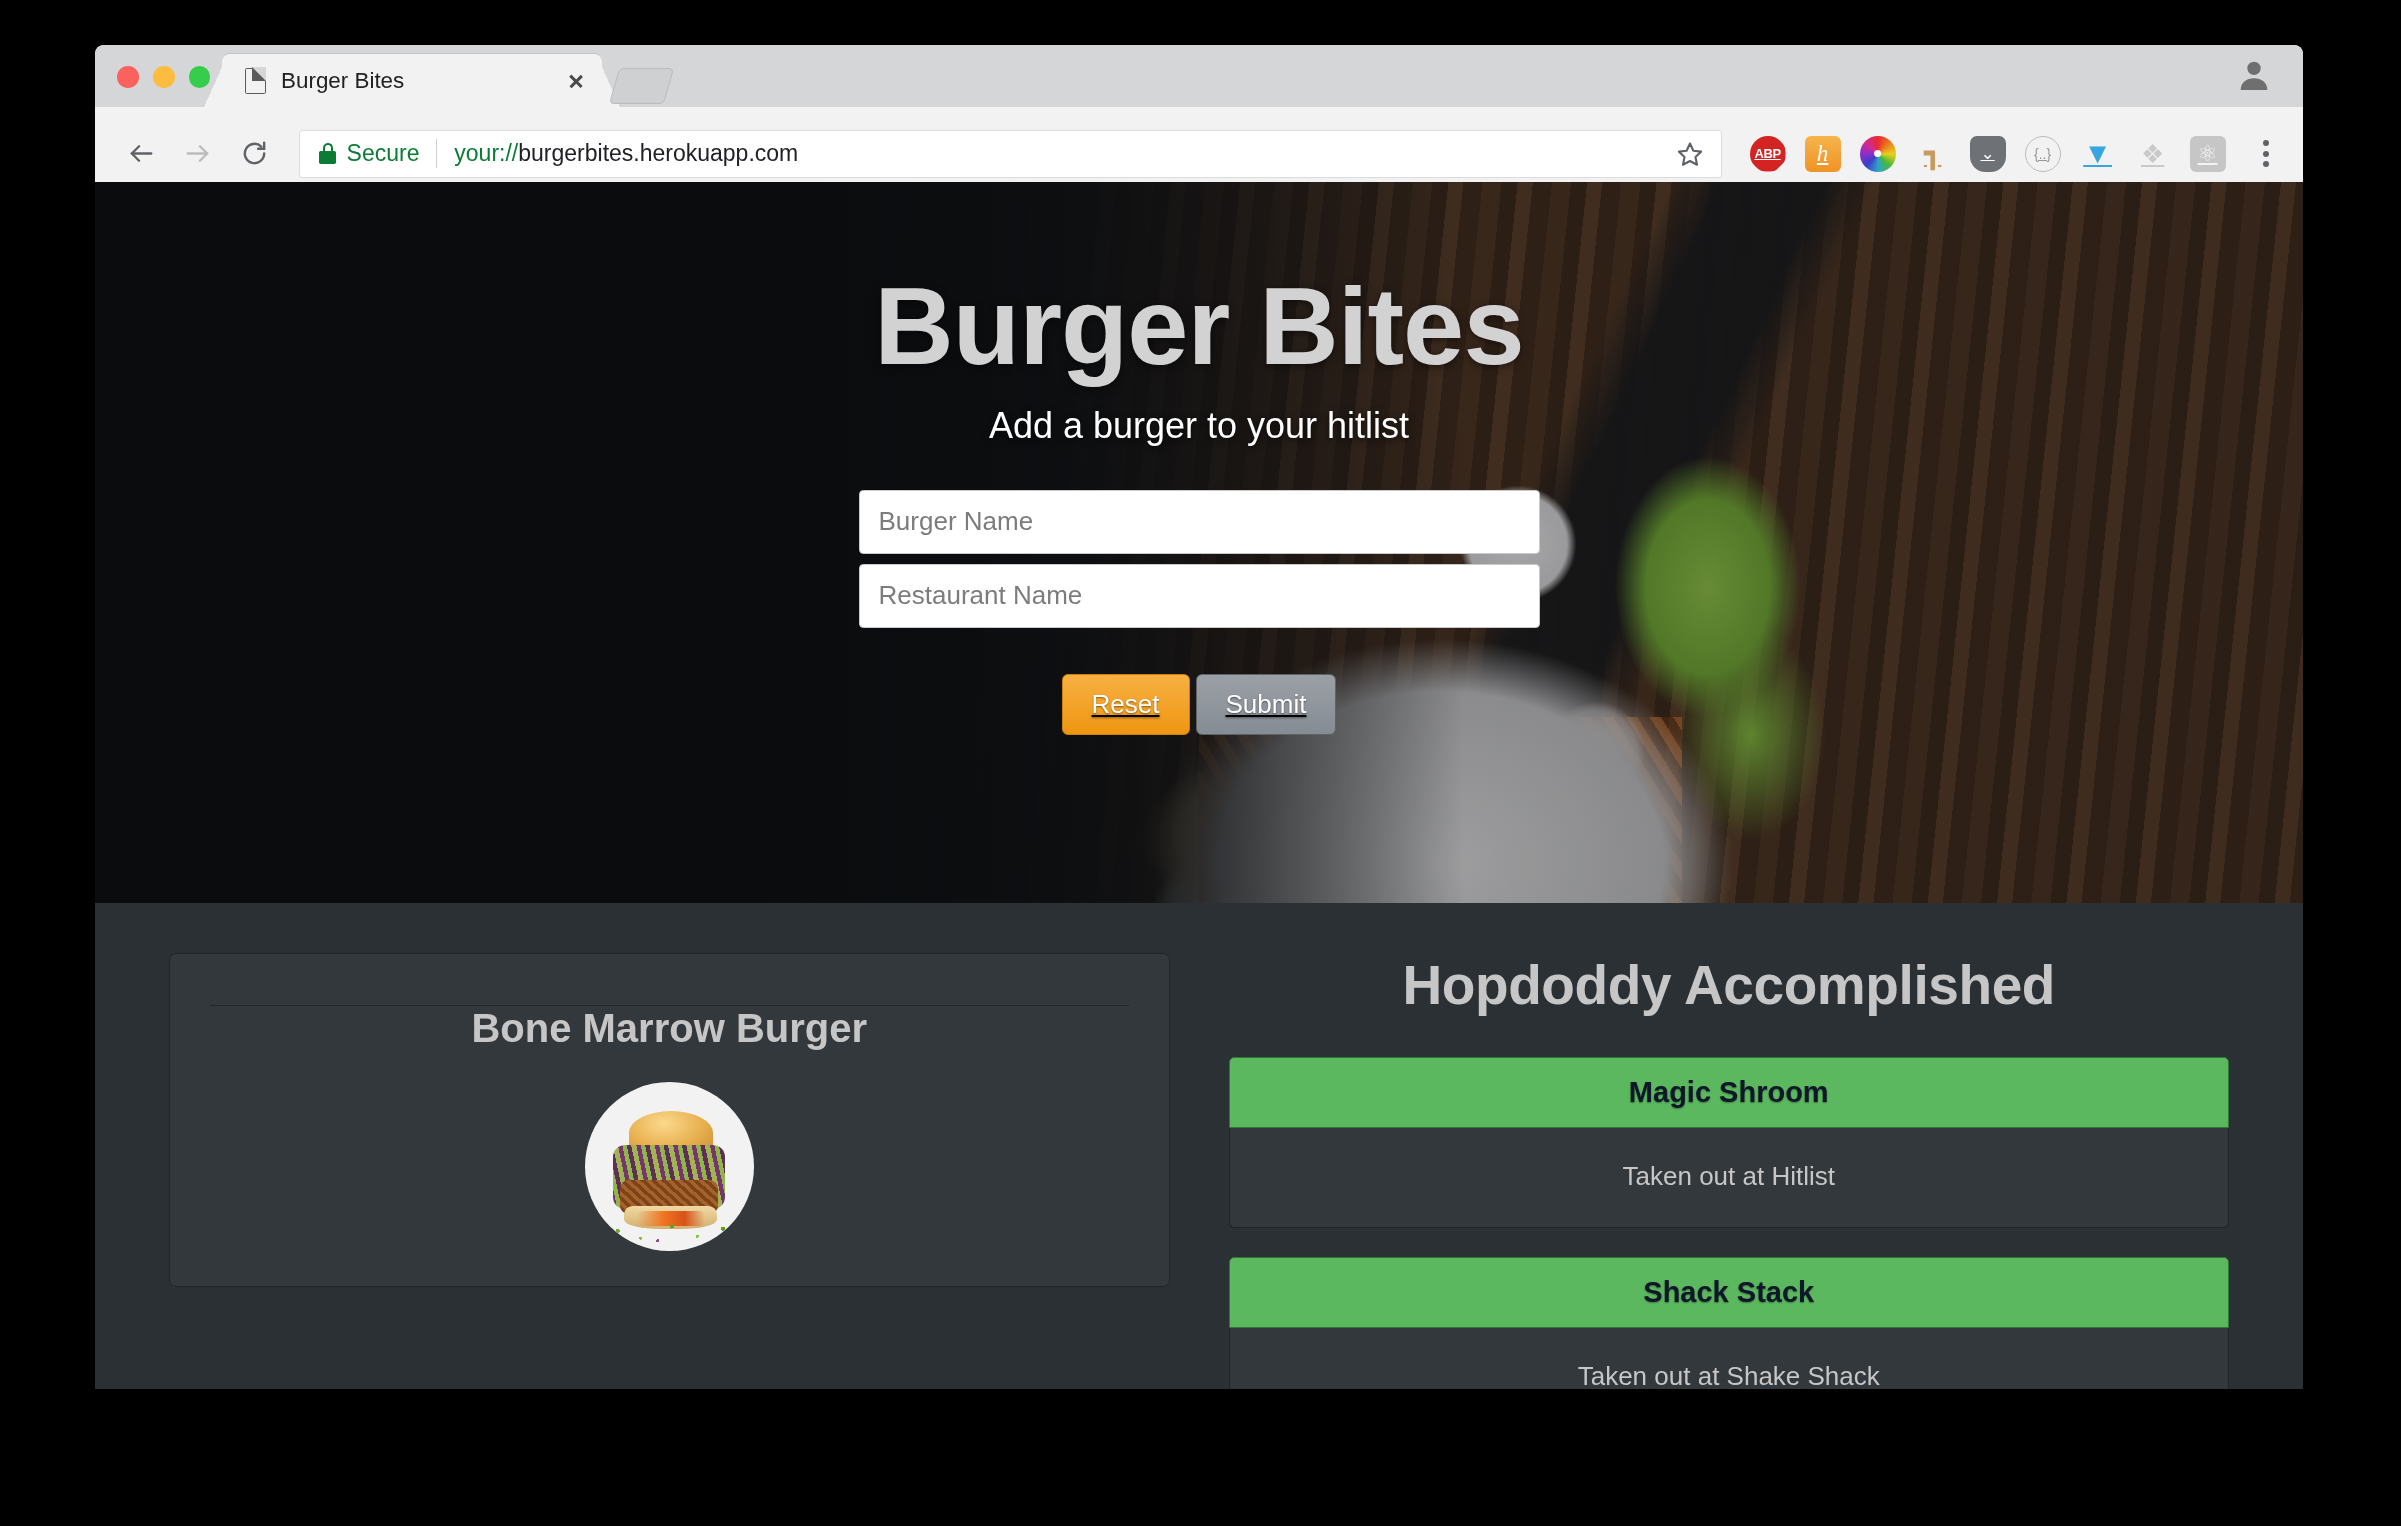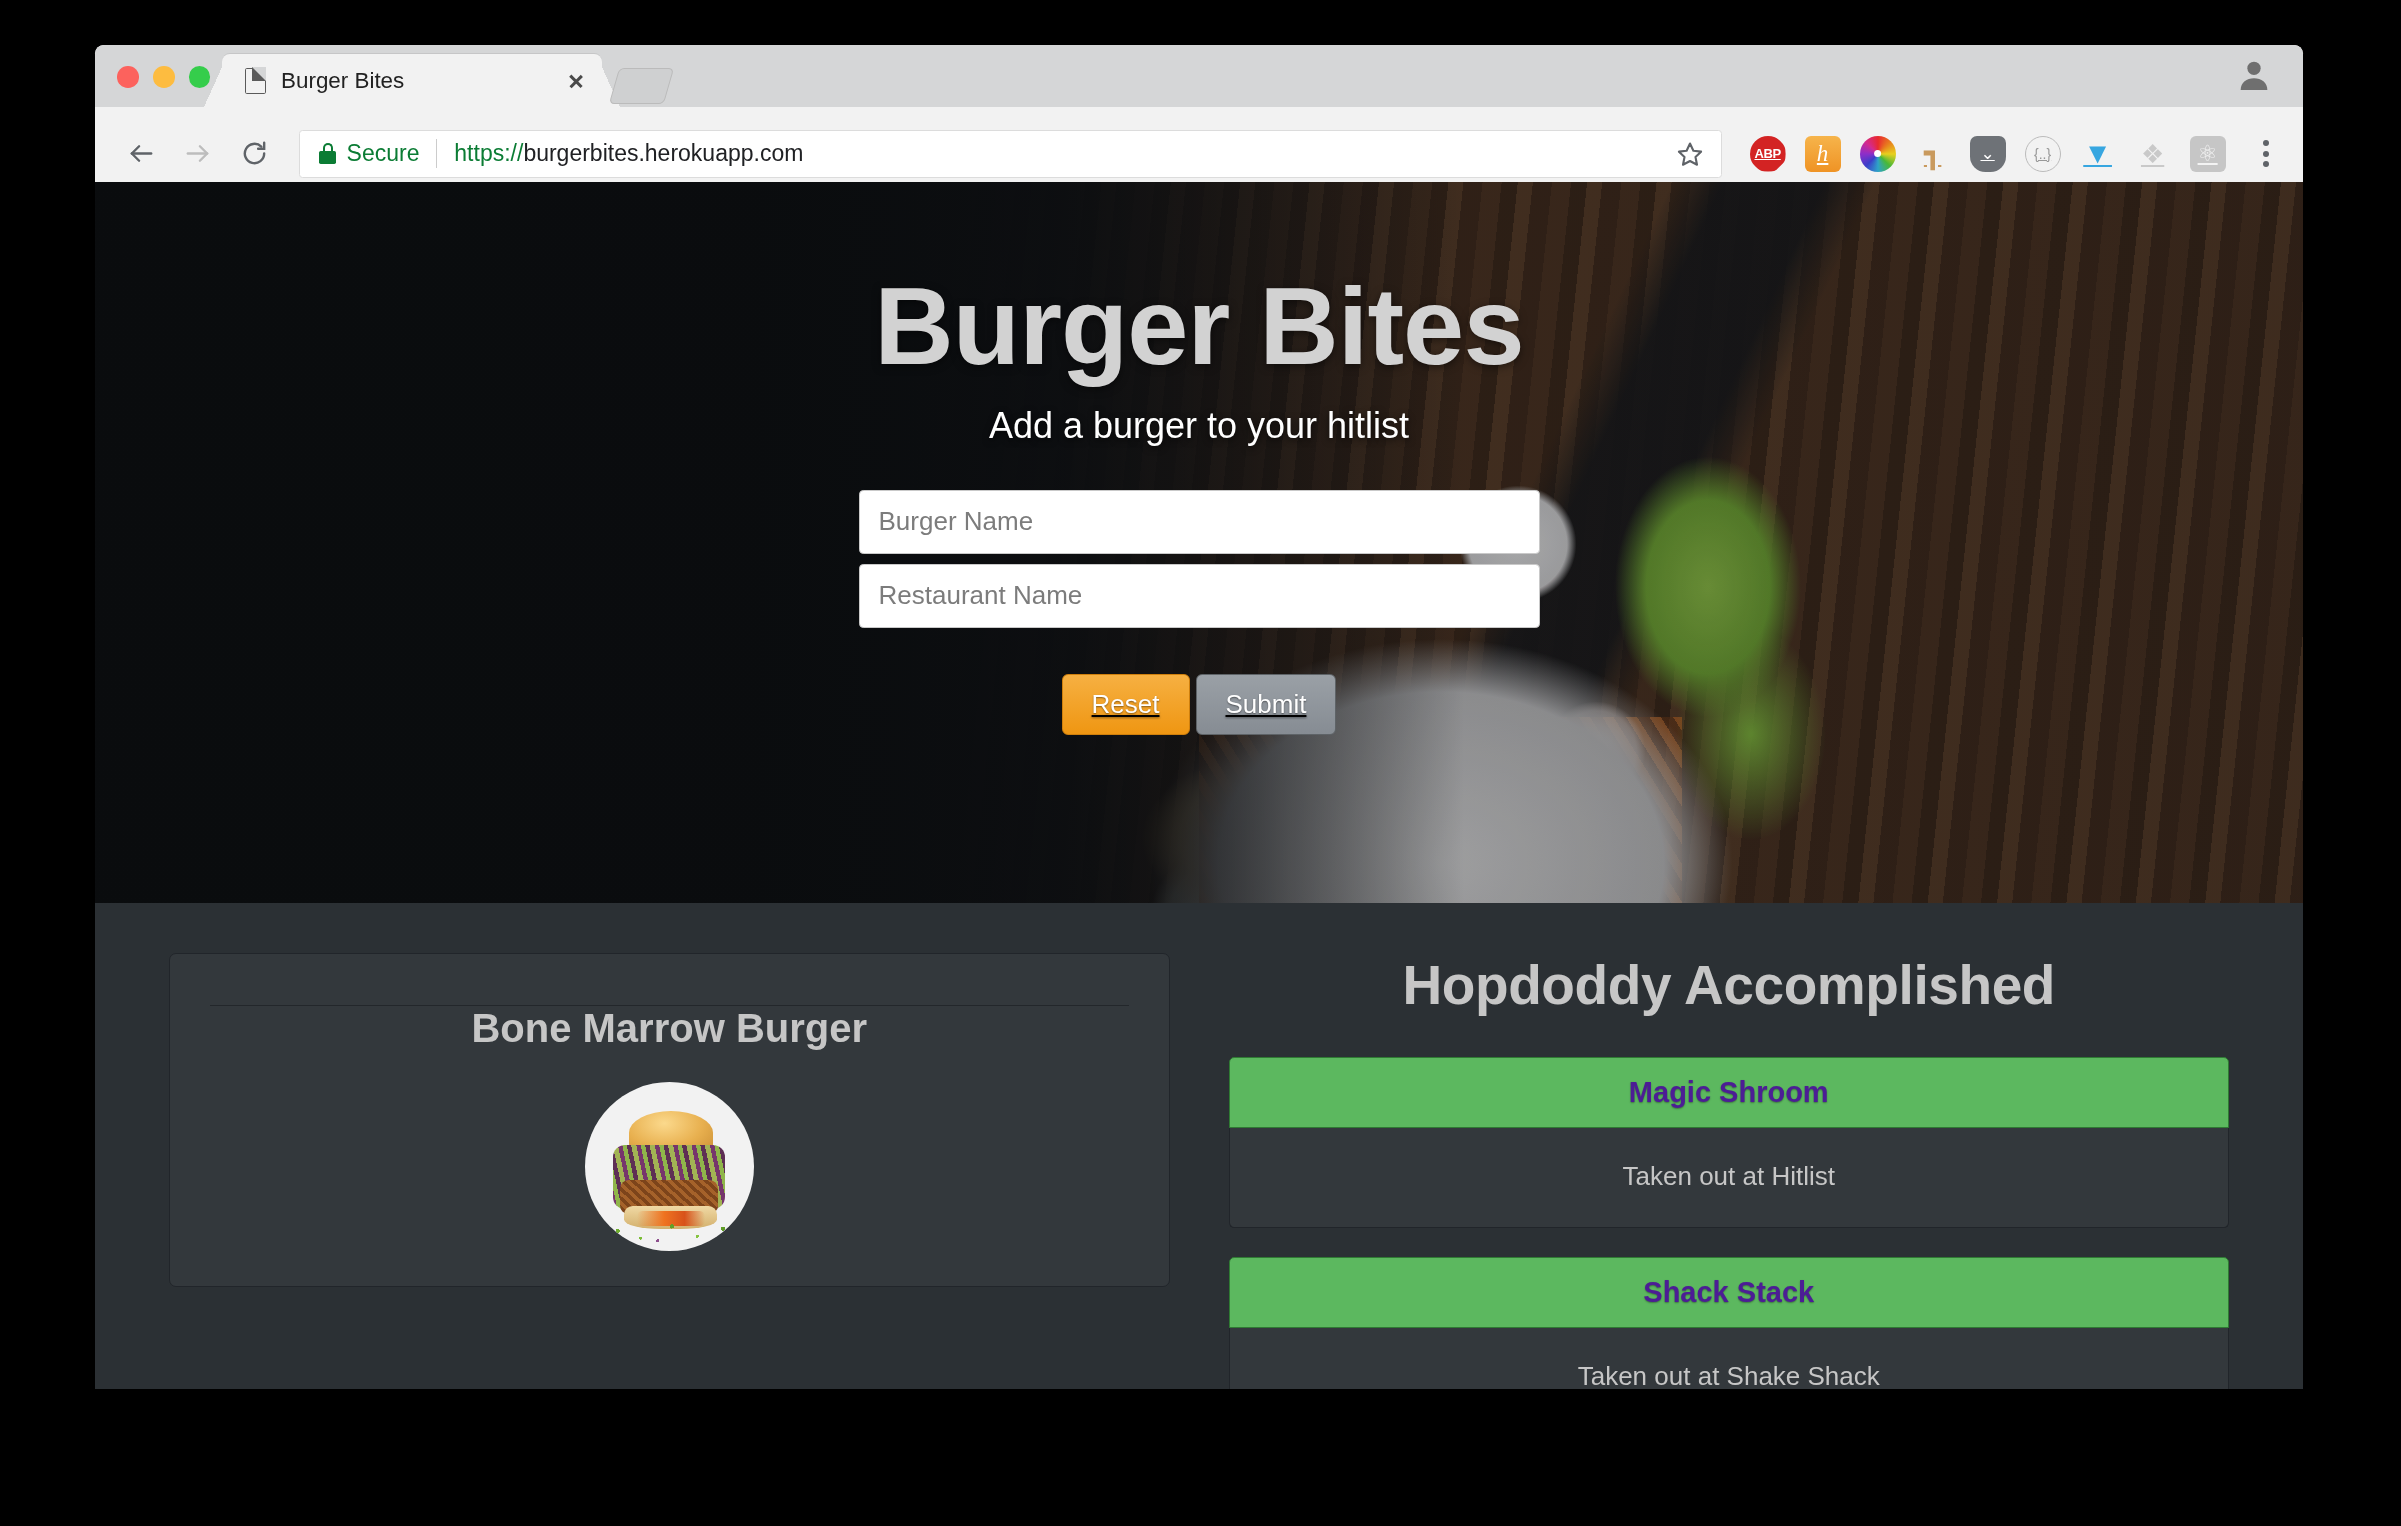--- a/index.html
+++ b/index.html
@@ -377,21 +377,21 @@
       radial-gradient(circle 2.6px at 42% 86%, #8e4f8e 0 60%, transparent 62%);
   }
 
   
   .done-card { margin-bottom: 29px; }
   .done-header {
     background: #5cb85f;
     border: 0.9px solid #2f7a33;
     border-radius: 5.2px 5.2px 0 0;
     text-align: center;
-    color: #4c1d95;
+    color: #0f172a;
     font-size: 29px;
     font-weight: bold;
     padding: 18px 14px;
     text-shadow: 0 0.9px 1.7px rgba(0,0,0,.35);
   }
   .done-body {
     background: #33383c;
     border: 0.9px solid #21252a;
     border-top: none;
     border-radius: 0 0 5.2px 5.2px;
@@ -449,21 +449,21 @@
         </svg>
     </div>
 
     <div id="omnibox">
       <span id="lock-icon">
         <span class="shackle"></span>
           <span class="body"></span>
       </span>
       <span id="secure-label">Secure</span>
       <span id="omni-divider"></span>
-      <span id="url-text"><span class="scheme">https://</span><span>burgerbites.herokuapp.com</span></span>
+      <span id="url-text"><span class="scheme">your://</span><span>burgerbites.herokuapp.com</span></span>
       <span id="star-btn">
         <svg viewBox="0 0 24 24" fill="none" stroke="#5f6368" stroke-width="1.8" stroke-linejoin="round">
             <polygon points="12,3 14.9,9.2 21.5,10 16.7,14.6 18,21.2 12,18 6,21.2 7.3,14.6 2.5,10 9.1,9.2"></polygon>
           </svg>
       </span>
     </div>
 
     <div id="extensions">
       <span class="ext abp">ABP</span>
       <span class="ext honey">h</span>

